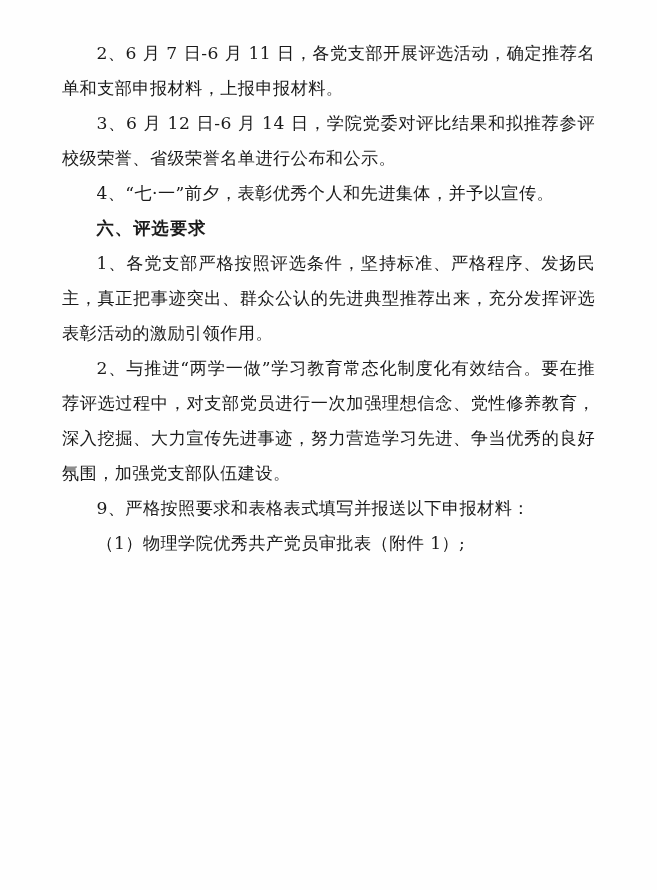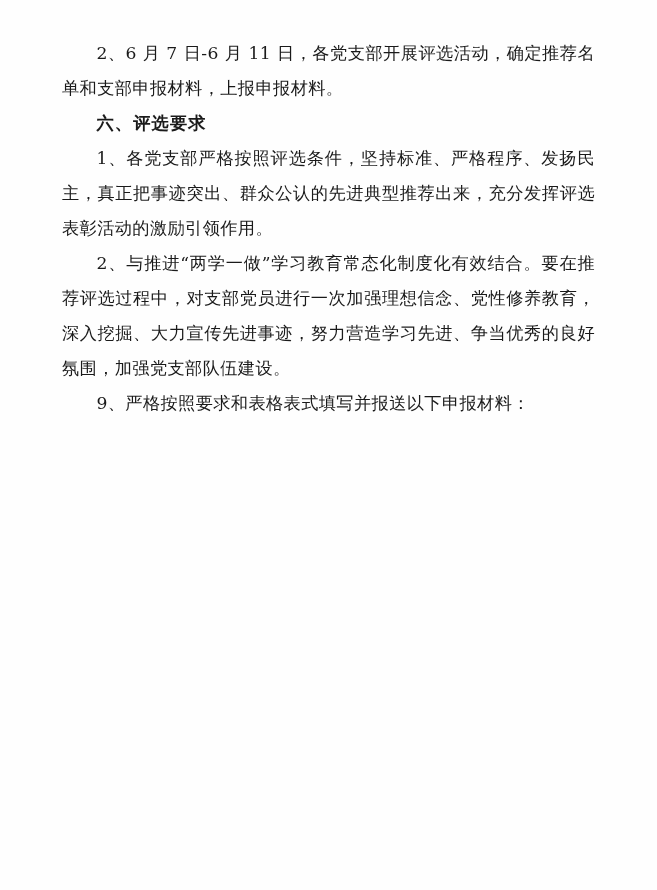--- a/index.html
+++ b/index.html
@@ -48,23 +48,26 @@
     letter-spacing: 0.2px;
   }
 </style>
 </head>
 <body>
 
 <div class="page">
   <div class="doc-body">
 
     <p class="para">2、6 月 7 日-6 月 11 日，各党支部开展评选活动，确定推荐名单和支部申报材料，上报申报材料。</p>
+    <p class="para">3、6 月 12 日-6 月 14 日，学院党委对评比结果和拟推荐参评校级荣誉、省级荣誉名单进行公布和公示。</p>
+    <p class="para">4、“七·一”前夕，表彰优秀个人和先进集体，并予以宣传。</p>
 
     <p class="section-head">六、评选要求</p>
 
     <p class="para">1、各党支部严格按照评选条件，坚持标准、严格程序、发扬民主，真正把事迹突出、群众公认的先进典型推荐出来，充分发挥评选表彰活动的激励引领作用。</p>
     <p class="para">2、与推进“两学一做”学习教育常态化制度化有效结合。要在推荐评选过程中，对支部党员进行一次加强理想信念、党性修养教育，深入挖掘、大力宣传先进事迹，努力营造学习先进、争当优秀的良好氛围，加强党支部队伍建设。</p>
     <p class="para">9、严格按照要求和表格表式填写并报送以下申报材料：</p>
 
+    <p class="list-item">（1）物理学院优秀共产党员审批表（附件 1）;</p>
 
 
   </div>
 </div>
 
 </body></html>

